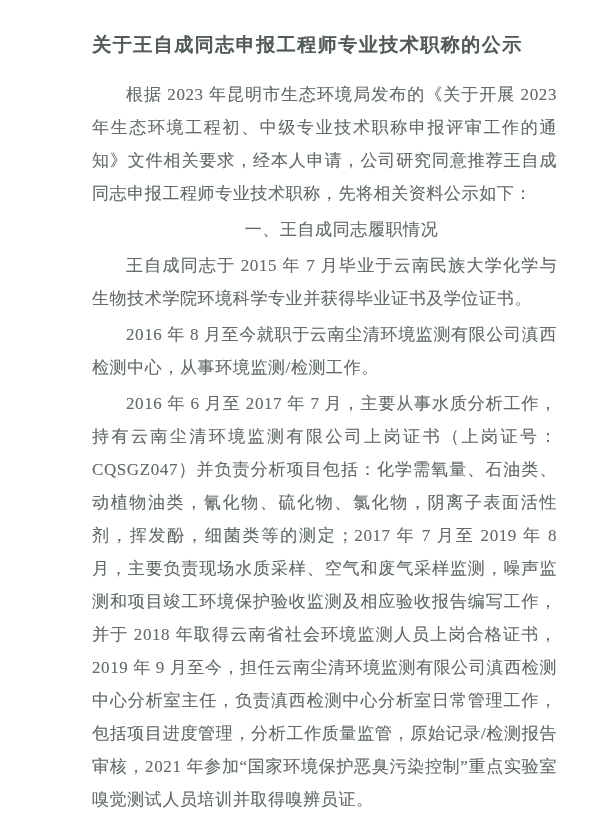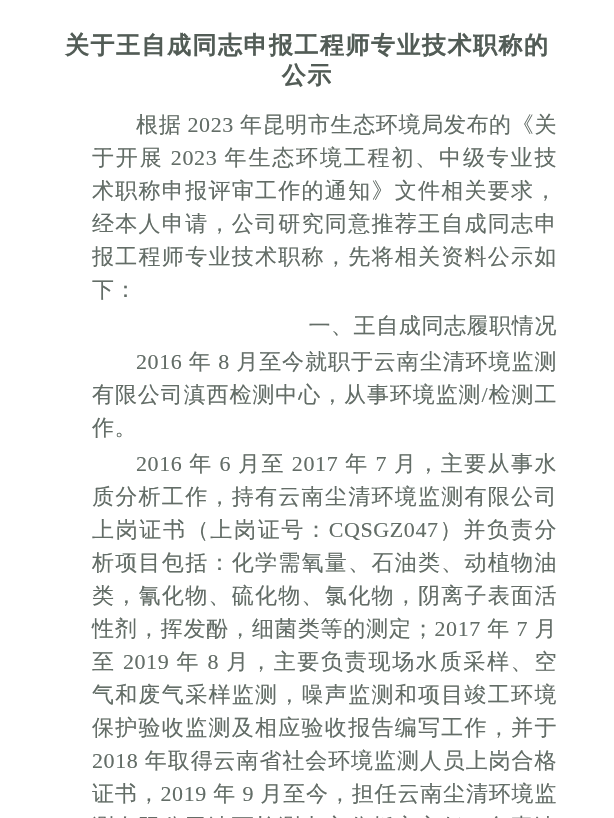--- a/index.html
+++ b/index.html
@@ -15,50 +15,51 @@
   .page {
     box-sizing: border-box;
     width: 614px;
     height: 818px;
     background: #ffffff;
     padding: 30px 57px 0 92px;
     font-family: "Liberation Serif", "DejaVu Serif", serif;
   }
   .doc-title {
     text-align: center;
-    font-size: 24px;
+    font-size: 19px;
     font-weight: 600;
     color: #525c56;
     letter-spacing: 1.5px;
     line-height: 30px;
     margin: 0 0 0 -34px; 
     padding-bottom: 18px;
     text-shadow: 0 0 0.5px rgba(90,100,95,0.45);
   }
   .doc-body p {
     margin: 0;
-    font-size: 22px;
+    font-size: 17px;
     line-height: 33px;
     color: #636d67;
     letter-spacing: 0.6px;
     text-align: justify;
     text-indent: 2em;
     text-shadow: 0 0 0.6px rgba(99,109,103,0.4);
   }
   .doc-body p + p {
     margin-top: 3px;
   }
   .doc-body p.heading {
-    text-align: right;
+    text-align: center;
   }
 </style>
 </head>
 <body>
 
 <div class="page">
   <h1 class="doc-title">关于王自成同志申报工程师专业技术职称的公示</h1>
   <div class="doc-body">
       <p class="body">根据 2023 年昆明市生态环境局发布的《关于开展 2023 年生态环境工程初、中级专业技术职称申报评审工作的通知》文件相关要求，经本人申请，公司研究同意推荐王自成同志申报工程师专业技术职称，先将相关资料公示如下：</p>
       <p class="heading">一、王自成同志履职情况</p>
+      <p class="body">王自成同志于 2015 年 7 月毕业于云南民族大学化学与生物技术学院环境科学专业并获得毕业证书及学位证书。</p>
       <p class="body">2016 年 8 月至今就职于云南尘清环境监测有限公司滇西检测中心，从事环境监测/检测工作。</p>
       <p class="body">2016 年 6 月至 2017 年 7 月，主要从事水质分析工作，持有云南尘清环境监测有限公司上岗证书（上岗证号：CQSGZ047）并负责分析项目包括：化学需氧量、石油类、动植物油类，氰化物、硫化物、氯化物，阴离子表面活性剂，挥发酚，细菌类等的测定；2017 年 7 月至 2019 年 8 月，主要负责现场水质采样、空气和废气采样监测，噪声监测和项目竣工环境保护验收监测及相应验收报告编写工作，并于 2018 年取得云南省社会环境监测人员上岗合格证书，2019 年 9 月至今，担任云南尘清环境监测有限公司滇西检测中心分析室主任，负责滇西检测中心分析室日常管理工作，包括项目进度管理，分析工作质量监管，原始记录/检测报告审核，2021 年参加“国家环境保护恶臭污染控制”重点实验室嗅觉测试人员培训并取得嗅辨员证。</p>
     </div>
 </div>
 
 </body></html>

